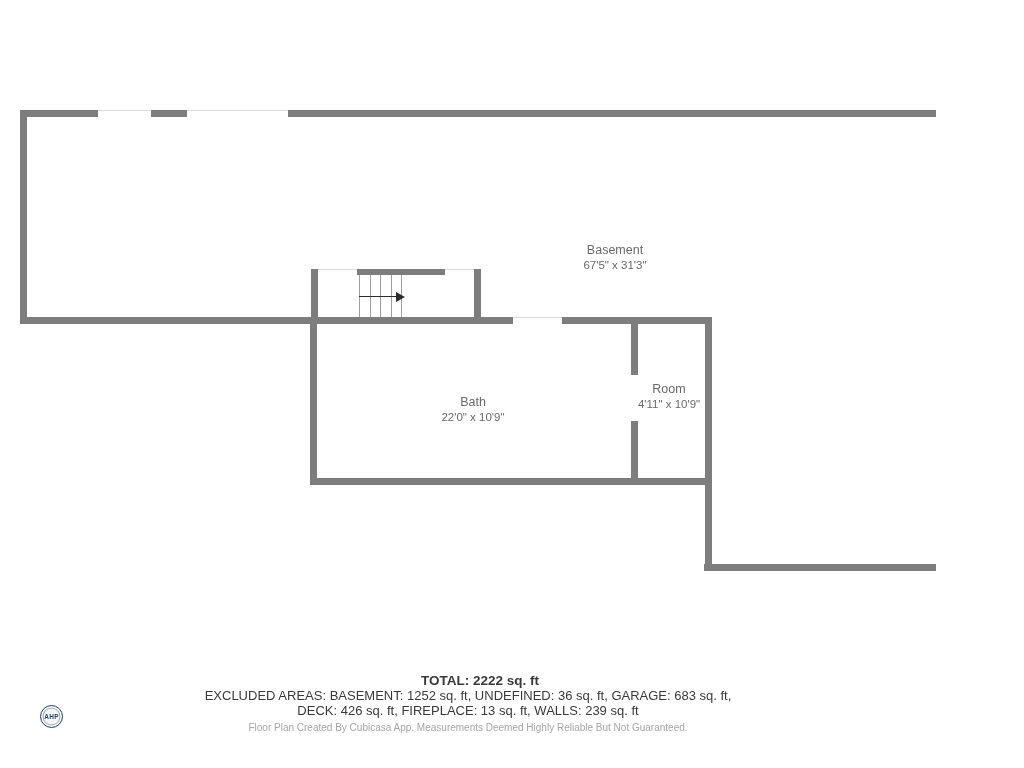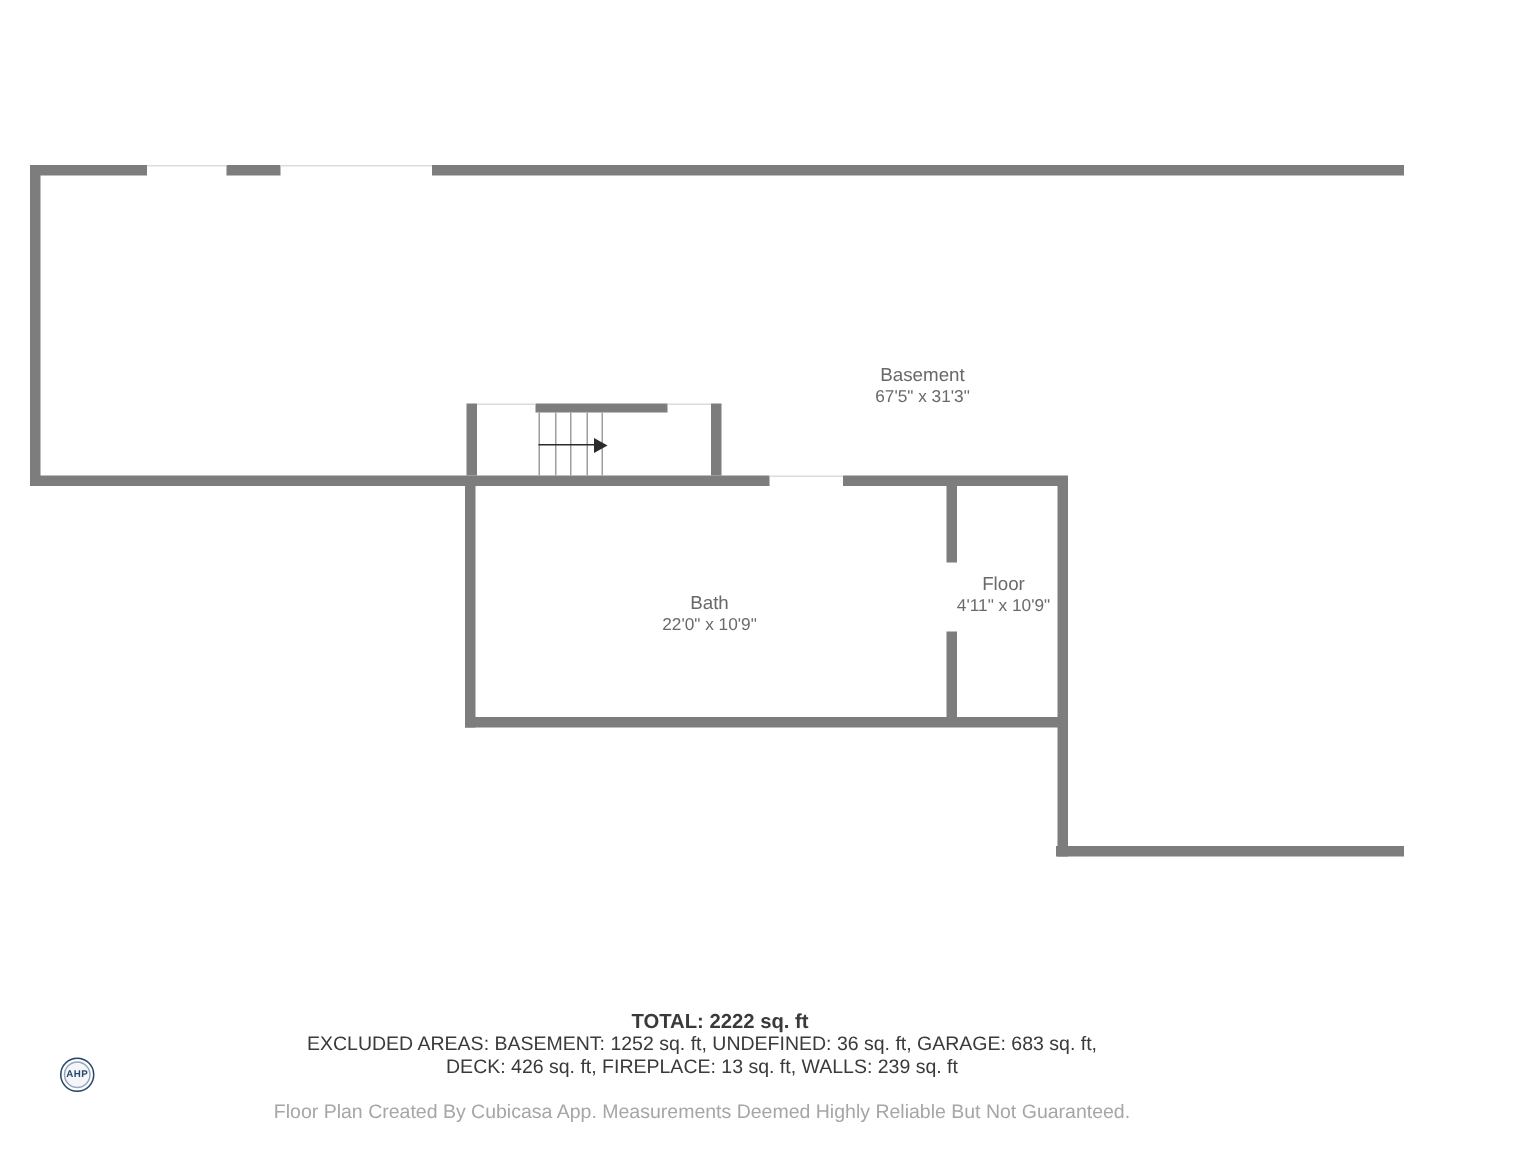--- a/index.html
+++ b/index.html
@@ -12,21 +12,21 @@
   .stair-tread{position:absolute;width:1px;background:#9e9e9e;}
   .stair-arrow-line{position:absolute;height:1px;background:#2b2b2b;}
   .stair-arrow-head{position:absolute;width:0;height:0;border-top:5px solid transparent;border-bottom:5px solid transparent;border-left:9px solid #2b2b2b;}
   .window{position:absolute;background:#fff;border:1px solid #9a9a9a;box-sizing:border-box;}
   .room-label{position:absolute;transform:translateX(-50%);text-align:center;color:var(--label,#696969);white-space:nowrap;}
   .room-label .rname{font-size:12.5px;line-height:15px;}
   .room-label .rdims{font-size:11.5px;line-height:15px;}
   .footer{position:absolute;left:0;right:0;top:674px;text-align:center;color:var(--text,#3a3a3a);}
   .footer .l1{font-size:13.5px;font-weight:700;line-height:14.8px;margin-left:24px;}
   .footer .ln{font-size:13px;line-height:14.8px;}
-  .footer .disclaimer{margin-top:18px;font-size:13px;color:var(--disclaimer,#a6a6a6);line-height:9px;}
+  .footer .disclaimer{margin-top:5px;font-size:10px;color:var(--disclaimer,#a6a6a6);line-height:9px;}
   .logo-badge{
     position:absolute;left:40px;top:705px;width:23px;height:23px;border-radius:50%;
     border:1.5px solid var(--logo_navy,#27476b);box-sizing:border-box;background:#f4f6f9;
     display:flex;align-items:center;justify-content:center;
     box-shadow:inset 0 0 0 1.5px #ffffff, inset 0 0 0 2.5px rgba(39,71,107,.45);
   }
   .logo-badge span{font-size:6.5px;font-weight:700;color:var(--logo_navy,#27476b);letter-spacing:.3px;}
   .north{position:absolute;left:953px;top:722px;width:52px;height:26px;}
   .north .arrow{
     position:absolute;left:0;top:0;width:31px;height:26px;background:#000;
@@ -87,21 +87,21 @@
 
   <div class="room-label" style="left:615px;top:243px;">
     <div class="rname">Basement</div>
     <div class="rdims">67'5" x 31'3"</div>
   </div>
   <div class="room-label" style="left:473px;top:395px;">
     <div class="rname">Bath</div>
     <div class="rdims">22'0" x 10'9"</div>
   </div>
   <div class="room-label" style="left:669px;top:382px;">
-    <div class="rname">Floor</div>
+    <div class="rname">Room</div>
     <div class="rdims">4'11" x 10'9"</div>
   </div>
 
   <div class="footer">
     <div class="l1">TOTAL: 2222 sq. ft</div>
     <div class="ln">EXCLUDED AREAS: BASEMENT: 1252 sq. ft, UNDEFINED: 36 sq. ft, GARAGE: 683 sq. ft,</div>
     <div class="ln">DECK: 426 sq. ft, FIREPLACE: 13 sq. ft, WALLS: 239 sq. ft</div>
     <div class="disclaimer">Floor Plan Created By Cubicasa App. Measurements Deemed Highly Reliable But Not Guaranteed.</div>
   </div>
 

